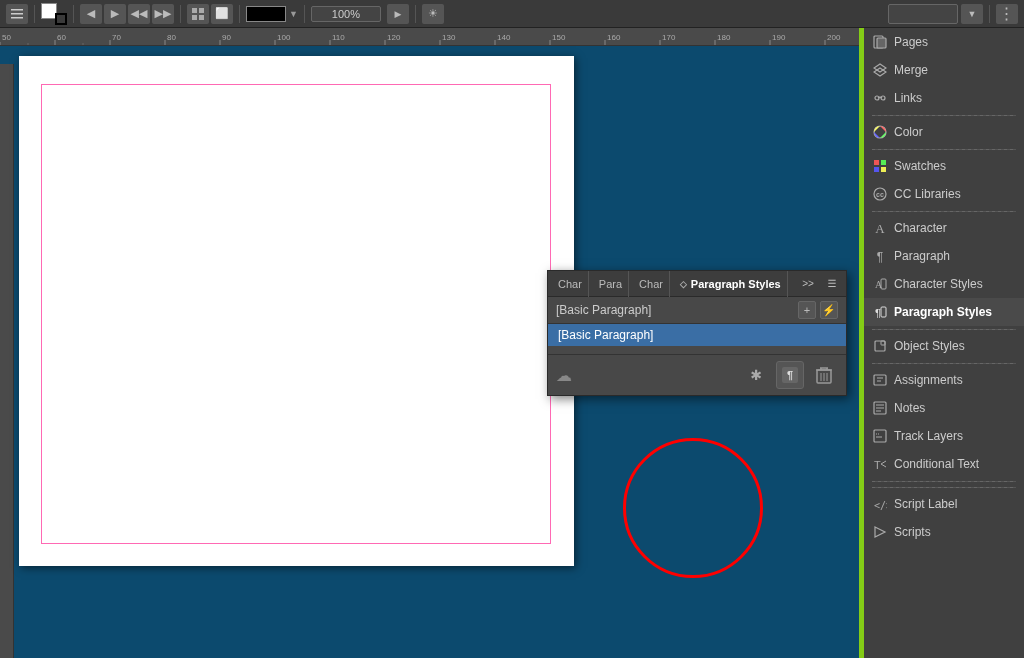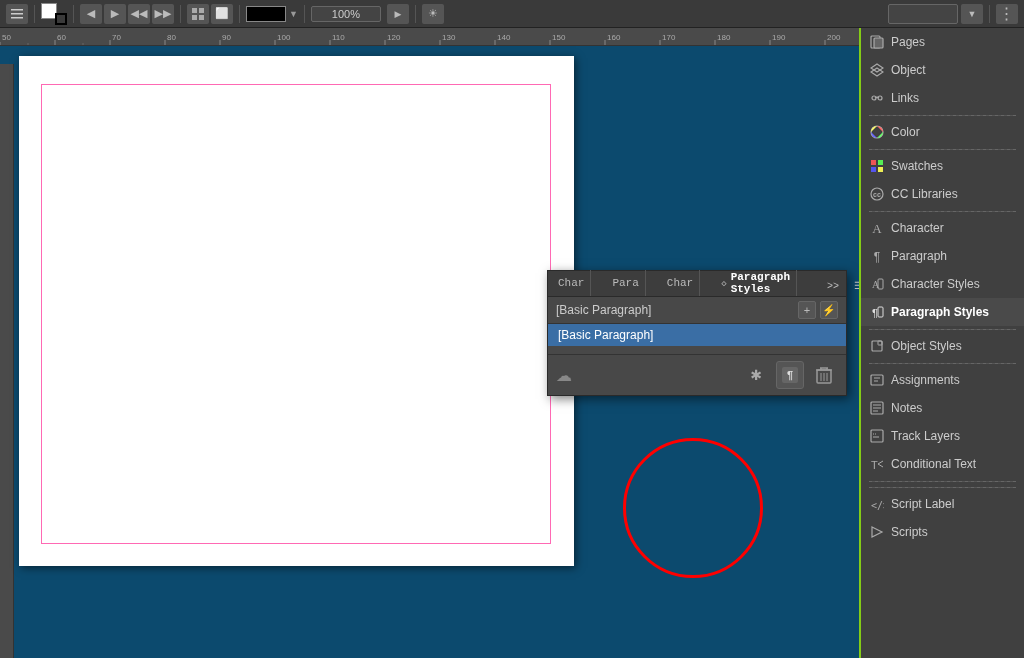--- a/index.html
+++ b/index.html
@@ -108,21 +108,21 @@
       left: 22px;
       width: 510px;
       height: 460px;
       border: 1px solid #ff69b4;
     }
 
     
     .right-panel {
       width: 165px;
       background: #404040;
-      border-left: 2px solid #84cc16;
+      border-left: 5px solid #84cc16;
       overflow-y: auto;
       overflow-x: hidden;
     }
     .panel-item {
       display: flex;
       align-items: center;
       padding: 5px 8px;
       color: #ccc;
       font-size: 12px;
       cursor: pointer;
@@ -162,27 +162,26 @@
       top: 242px;
       left: 547px;
       width: 300px;
       background: #484848;
       border: 1px solid #2a2a2a;
       box-shadow: 3px 3px 10px rgba(0,0,0,0.5);
       z-index: 100;
     }
     .floating-panel-tabs {
       display: flex;
-      align-items: flex-end;
+      align-items: center;
       background: #3d3d3d;
       height: 26px;
       border-bottom: 1px solid #2a2a2a;
       padding: 0 4px;
-      gap: 15px;
-      font-family: Liberation Mono, monospace;
+      gap: 4px;
     }
     .float-tab {
       padding: 0 6px;
       height: 26px;
       display: flex;
       align-items: center;
       color: #bbb;
       font-size: 11px;
       cursor: pointer;
       border-right: 1px solid #555;
@@ -533,21 +532,21 @@
       <span class="panel-item-label">Pages</span>
     </div>
 
     <div class="panel-item">
       <div class="panel-item-icon">
         <svg width="14" height="14" viewBox="0 0 14 14">
             <polygon points="7,1 13,5 7,9 1,5" fill="none" stroke="#aaa" stroke-width="1.2"></polygon>
             <polygon points="7,5 13,9 7,13 1,9" fill="none" stroke="#aaa" stroke-width="1.2"></polygon>
           </svg>
       </div>
-      <span class="panel-item-label">Object</span>
+      <span class="panel-item-label">Merge</span>
     </div>
 
     <div class="panel-item">
       <div class="panel-item-icon">
         <svg width="14" height="14" viewBox="0 0 14 14">
             <path d="M5 7a3 3 0 0 1 4 0" fill="none" stroke="#aaa" stroke-width="1.2"></path>
             <circle cx="4" cy="7" r="2" fill="none" stroke="#aaa" stroke-width="1.2"></circle>
             <circle cx="10" cy="7" r="2" fill="none" stroke="#aaa" stroke-width="1.2"></circle>
           </svg>
       </div>

